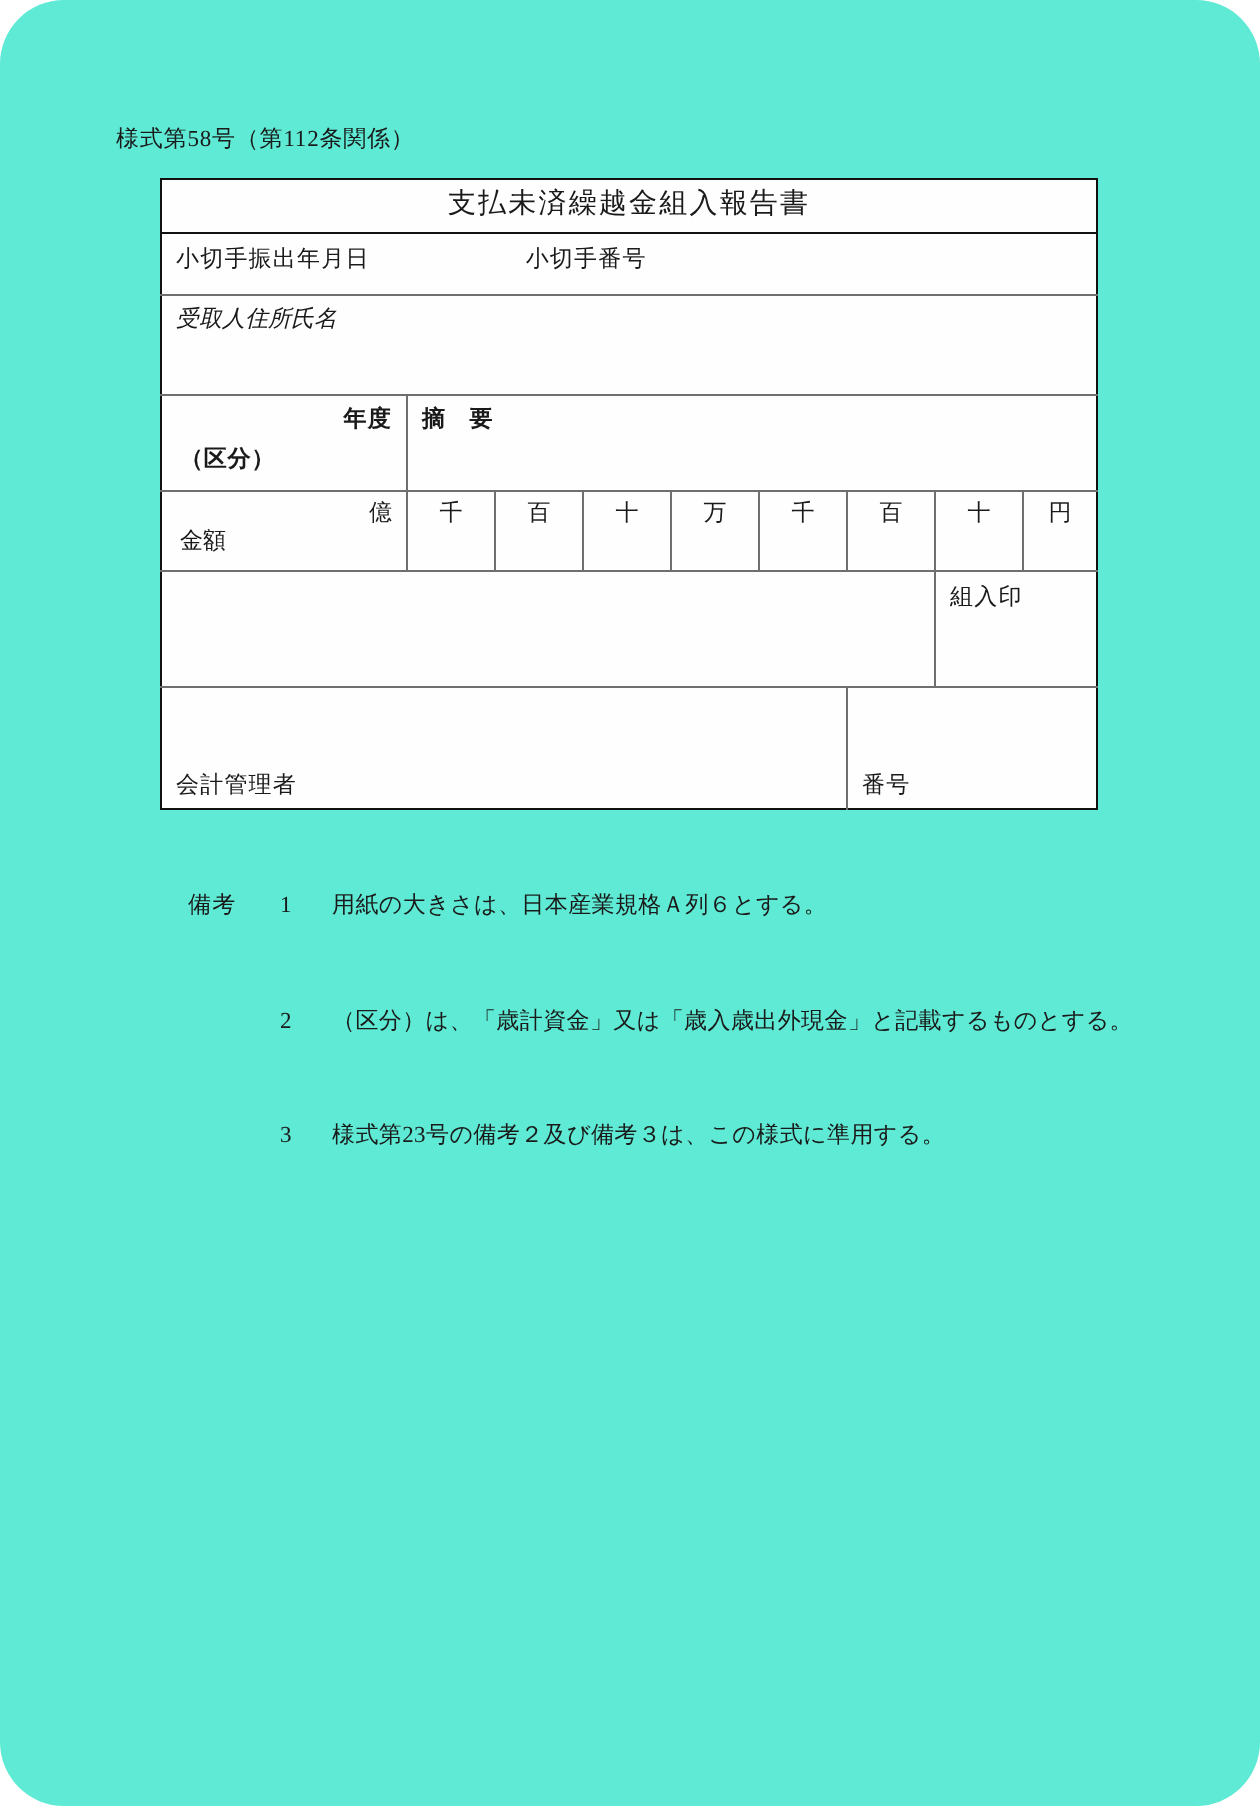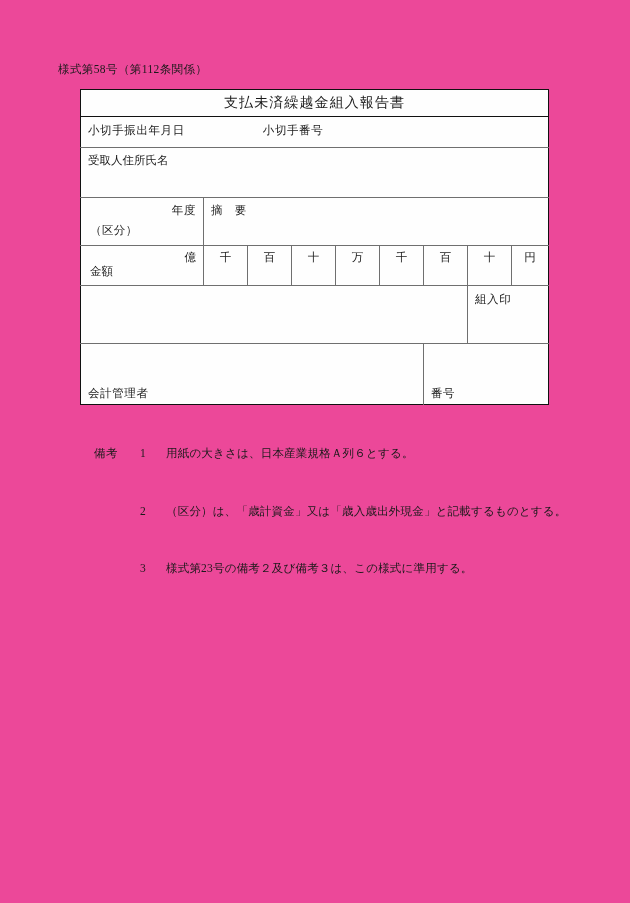--- a/index.html
+++ b/index.html
@@ -12,21 +12,22 @@
     height: 903px;
     position: relative;
     font-family: "Liberation Serif", "DejaVu Serif", serif;
     color: #1a1a1a;
     overflow: hidden;
   }
 
   .page {
     position: absolute;
     inset: 0;
-    background: #ec4899;
+    background: #5eead4;
+    border-radius: 32px;
   }
 
   
   .form-no {
     position: absolute;
     left: 58px;
     top: 62px;
     font-size: 11.5px;
     letter-spacing: 0.4px;
     white-space: nowrap;
@@ -82,24 +83,24 @@
     padding: 6px 6px 4px 7px;
   }
   .check-date { white-space: nowrap; letter-spacing: 0.6px; }
   .check-no {
     white-space: nowrap;
     letter-spacing: 0.6px;
     margin-left: 78px;
   }
 
   
-  .row-payee { height: 50px; }
-
-  
-  .row-year { height: 48px; }
+  .row-payee { height: 50px; font-style: italic; }
+
+  
+  .row-year { height: 48px; font-weight: bold; }
   .year-cell { position: relative; }
   .year-label {
     position: absolute;
     right: 7px;
     top: 5px;
     letter-spacing: 0.6px;
     white-space: nowrap;
   }
   .kubun-label {
     position: absolute;

